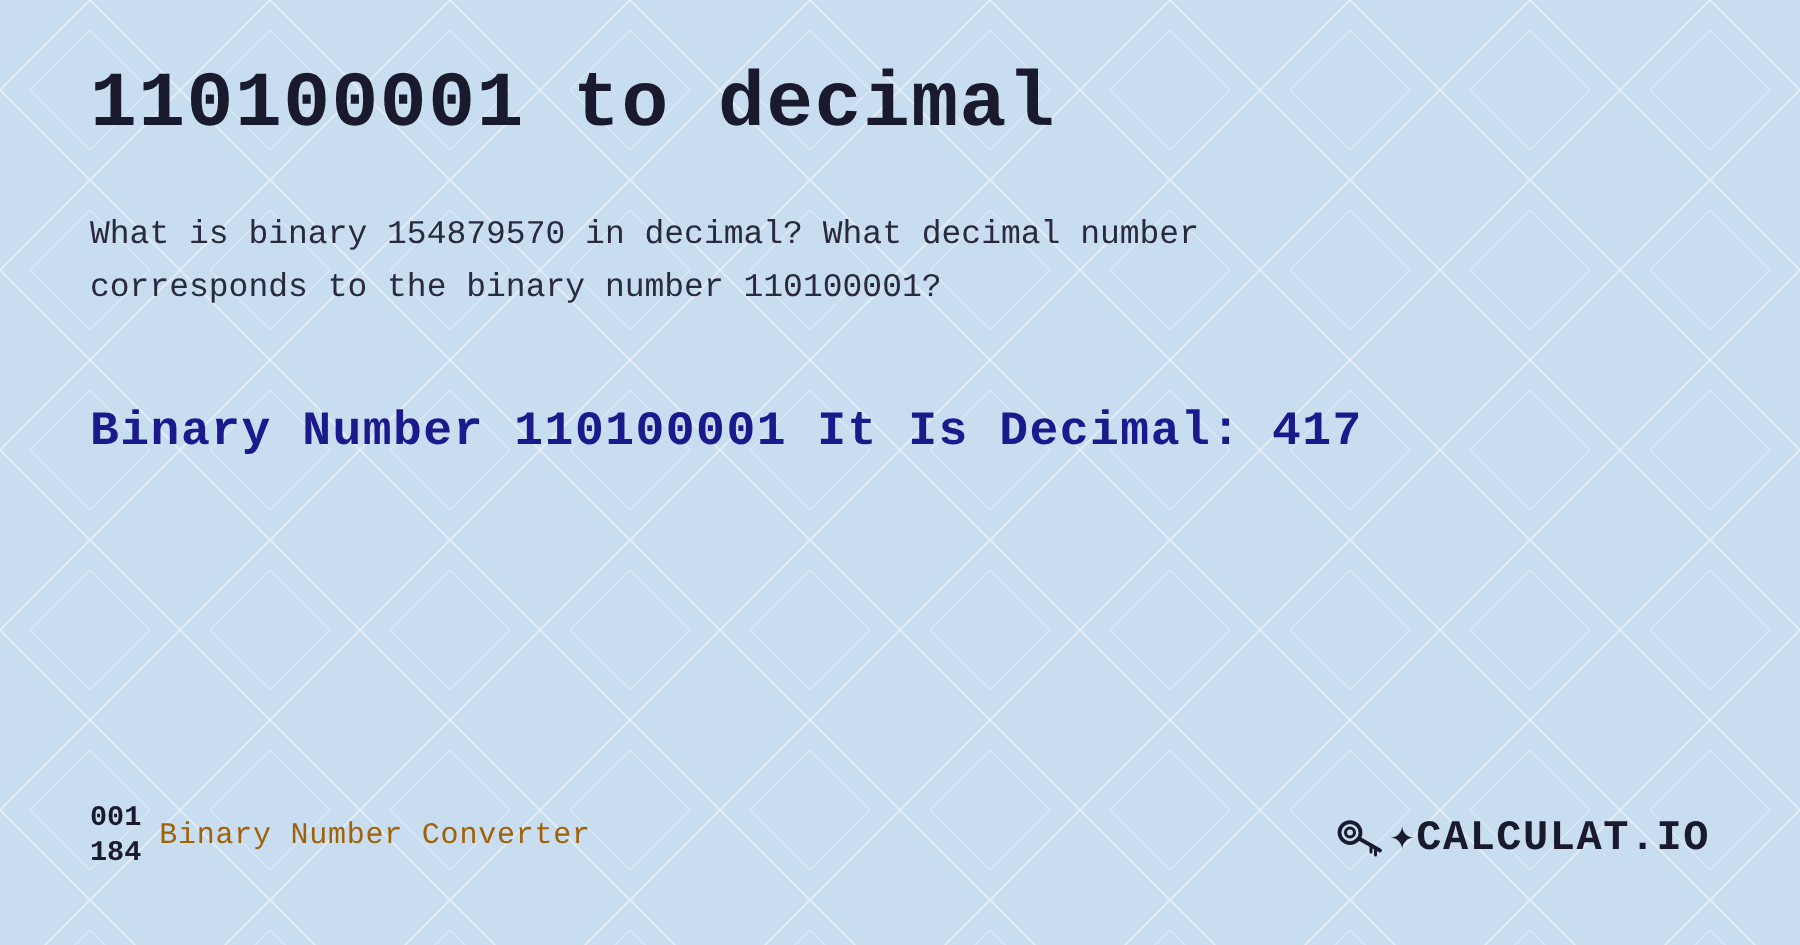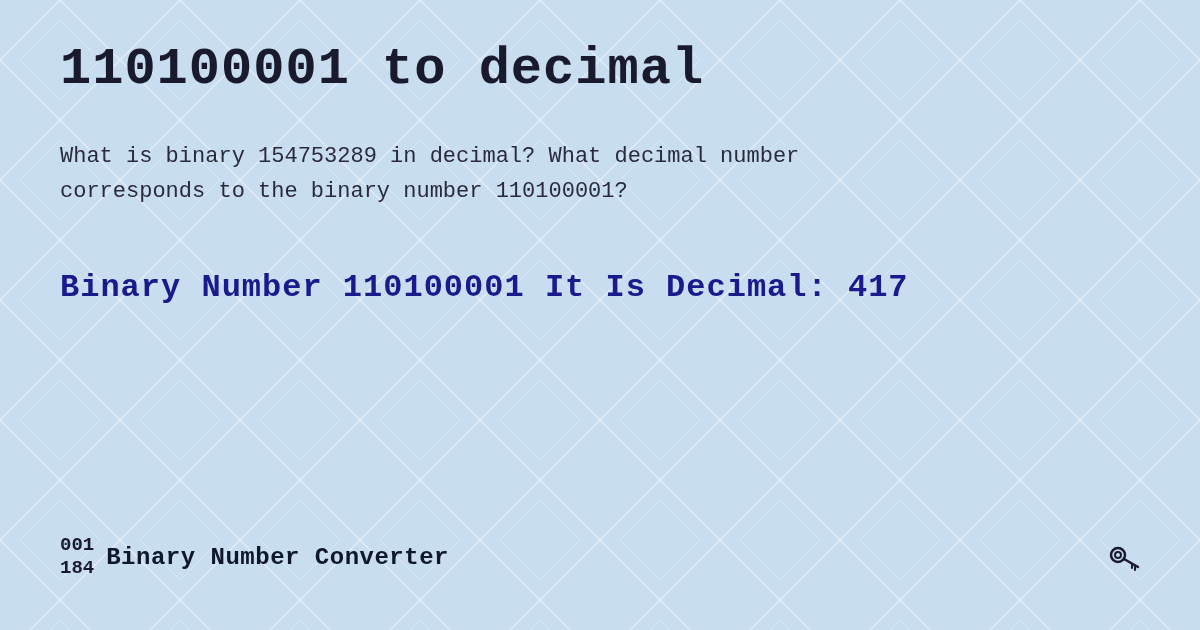--- a/index.html
+++ b/index.html
@@ -97,23 +97,23 @@
       flex-direction: column;
       align-items: flex-end;
       font-size: 19px;
       font-family: 'Courier New', Courier, monospace;
       font-weight: bold;
       color: #1a1a2e;
       line-height: 1.2;
     }
 
     .footer-brand {
-      font-size: 24px;
-      font-weight: 700;
-      color: #0f172a;
+      font-size: 20px;
+      font-weight: 400;
+      color: #a16207;
       font-family: 'Courier New', Courier, monospace;
       letter-spacing: 0.5px;
     }
 
     .footer-right {
       display: flex;
       align-items: center;
       gap: 8px;
     }
 
@@ -147,21 +147,21 @@
     <rect width="1200" height="630" fill="#c8ddf0"></rect>
     <rect width="1200" height="630" fill="url(#diamonds)"></rect>
   </svg>
 </div>
 
 <div class="content">
   <div class="main-section">
     <h1 class="page-title">110100001 to decimal</h1>
 
     <p class="description">
-      <span>What is binary 154753289 in decimal? What decimal number</span><br>
+      <span>What is binary 154879570 in decimal? What decimal number</span><br>
       <span>corresponds to the binary number 110100001?</span>
     </p>
 
     <div class="result-section">
       <p class="result-text">Binary Number 110100001 It Is  Decimal: 417</p>
     </div>
   </div>
 
   <div class="footer">
     <div class="footer-left">
@@ -175,16 +175,17 @@
     <div class="footer-right">
       <div class="calculat-logo">
 
         <svg width="32" height="32" viewBox="0 0 32 32" xmlns="http://www.w3.org/2000/svg">
           <circle cx="10" cy="14" r="7" fill="none" stroke="#1a1a2e" stroke-width="2.5"></circle>
           <circle cx="10" cy="14" r="3" fill="none" stroke="#1a1a2e" stroke-width="2"></circle>
           <line x1="16" y1="18" x2="30" y2="26" stroke="#1a1a2e" stroke-width="2.5" stroke-linecap="round"></line>
           <line x1="24" y1="23" x2="24" y2="27" stroke="#1a1a2e" stroke-width="2" stroke-linecap="round"></line>
           <line x1="27" y1="25" x2="27" y2="29" stroke="#1a1a2e" stroke-width="2" stroke-linecap="round"></line>
         </svg>
+        <span class="calculat-text">✦CALCULAT.IO</span>
       </div>
     </div>
   </div>
 </div>
 
 </body></html>

